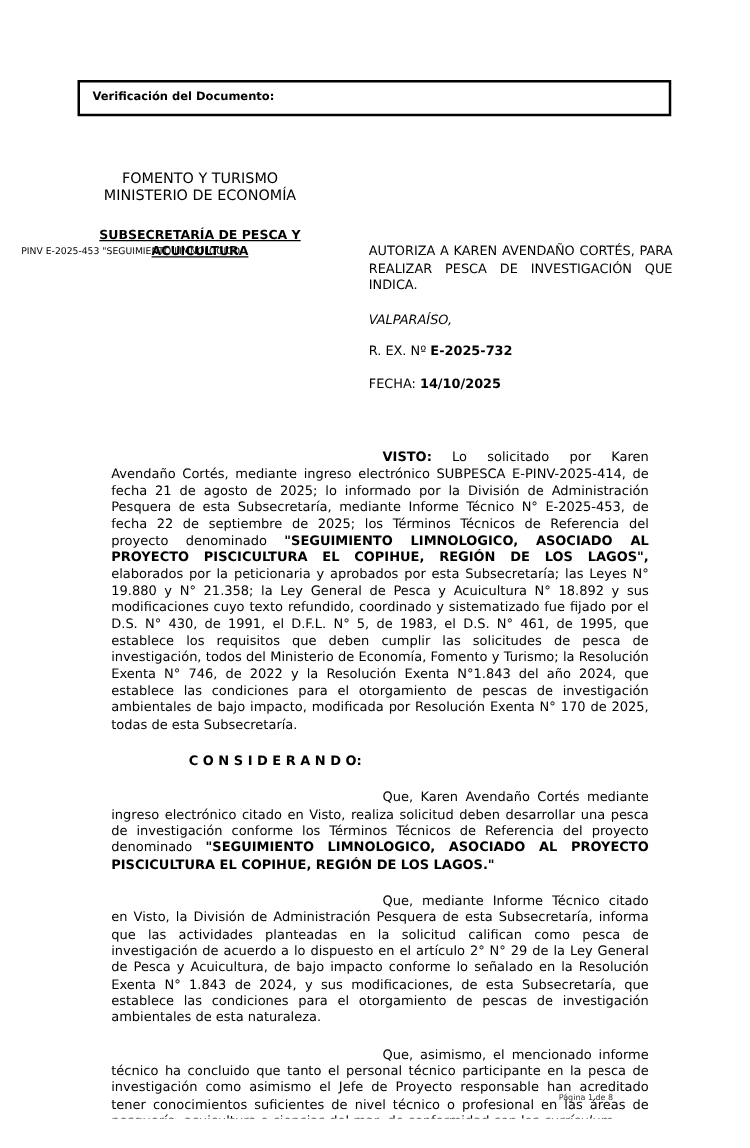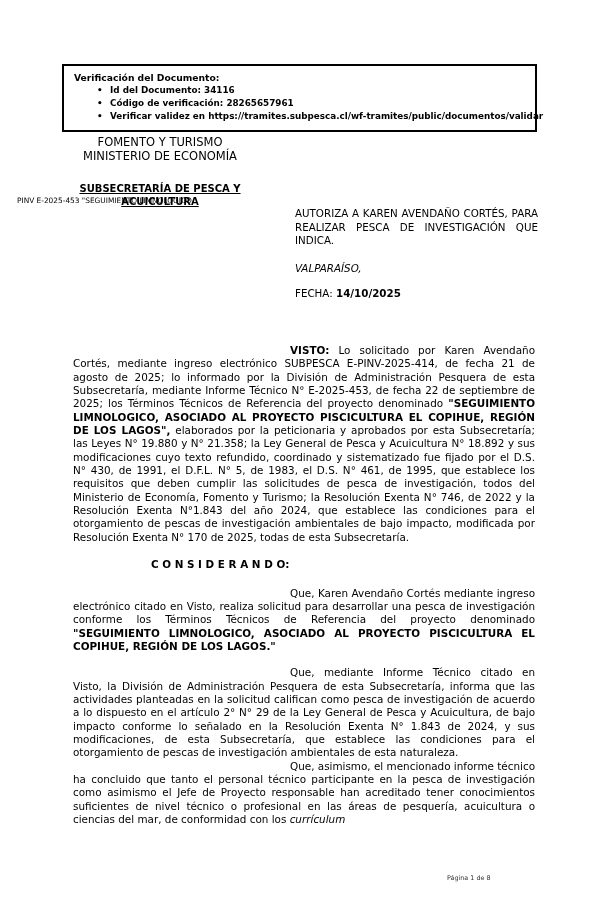--- a/index.html
+++ b/index.html
@@ -49,40 +49,40 @@
   .proj-ref {
     position: absolute;
     left: 17px; top: 196px;
     font-size: 7.4px;
     white-space: nowrap;
   }
 
   
   .res-header {
     position: absolute;
-    left: 295px; top: 207px;
+    left: 295px; top: 195px;
     width: 243px;
     font-size: 10.3px;
     line-height: 13.5px;
   }
   .subject { margin: 0; text-align: justify; }
   .city    { margin: 14px 0 0; font-style: italic; }
   .rex     { margin: 12px 0 0; }
   .fecha   { margin: 12px 0 0; }
 
   
   .body-text {
     position: absolute;
     left: 73px; top: 344px;
     width: 462px;
     font-size: 10.4px;
     line-height: 13.35px;
     text-align: justify;
   }
-  .par { margin: 0; }
+  .par { margin: 16px; }
   .indent { text-indent: 217px; }
   .heading {
     font-weight: bold;
     padding-left: 78px;
     margin: 14px 0 15px;
   }
   .gap-after { margin-bottom: 13px; }
   .b { font-weight: bold; }
   .i { font-style: italic; }
 
@@ -93,46 +93,42 @@
     color: #333;
   }
 </style>
 </head>
 <body>
 
 <div class="page">
 
   <div class="verify-box">
     <div class="vb-title">Verificación del Documento:</div>
-    <ul class="vb-list">
-      <li class="vb-item">Id del Documento: 34116</li>
-      <li class="vb-item">Código de verificación: 28265657961</li>
-      <li class="vb-item">Verificar validez en https://tramites.subpesca.cl/wf-tramites/public/documentos/validar</li>
-    </ul>
   </div>
 
   <div class="letterhead">
     <div>FOMENTO Y TURISMO</div>
     <div>MINISTERIO DE ECONOMÍA</div>
     <div class="subsec">SUBSECRETARÍA DE PESCA Y ACUICULTURA</div>
   </div>
   <div class="proj-ref">PINV E-2025-453 "SEGUIMIENTO LIMNOLOGICO</div>
 
   <div class="res-header">
     <p class="subject">AUTORIZA A KAREN AVENDAÑO CORTÉS, PARA REALIZAR PESCA DE INVESTIGACIÓN QUE INDICA.</p>
     <p class="city">VALPARAÍSO,</p>
+    <p class="rex"><span>R. EX. Nº </span><span class="b">E-2025-732</span></p>
     <p class="fecha"><span>FECHA: </span><span class="b">14/10/2025</span></p>
   </div>
 
   <div class="body-text">
     <p class="par indent"><span class="b">VISTO:</span><span> Lo solicitado por Karen Avendaño Cortés, mediante ingreso electrónico SUBPESCA E-PINV-2025-414, de fecha 21 de agosto de 2025; lo informado por la División de Administración Pesquera de esta Subsecretaría, mediante Informe Técnico N° E-2025-453, de fecha 22 de septiembre de 2025; los Términos Técnicos de Referencia del proyecto denominado </span><span class="b">"SEGUIMIENTO LIMNOLOGICO, ASOCIADO AL PROYECTO PISCICULTURA EL COPIHUE, REGIÓN DE LOS LAGOS",</span><span> elaborados por la peticionaria y aprobados por esta Subsecretaría; las Leyes N° 19.880 y N° 21.358; la Ley General de Pesca y Acuicultura N° 18.892 y sus modificaciones cuyo texto refundido, coordinado y sistematizado fue fijado por el D.S. N° 430, de 1991, el D.F.L. N° 5, de 1983, el D.S. N° 461, de 1995, que establece los requisitos que deben cumplir las solicitudes de pesca de investigación, todos del Ministerio de Economía, Fomento y Turismo; la Resolución Exenta N° 746, de 2022 y la Resolución Exenta N°1.843 del año 2024, que establece las condiciones para el otorgamiento de pescas de investigación ambientales de bajo impacto, modificada por Resolución Exenta N° 170 de 2025, todas de esta Subsecretaría.</span></p>
 
     <p class="heading">C O N S I D E R A N D O:</p>
 
-    <p class="par indent gap-after"><span>Que, Karen Avendaño Cortés mediante ingreso electrónico citado en Visto, realiza solicitud para desarrollar una pesca de investigación conforme los Términos Técnicos de Referencia del proyecto denominado </span><span class="b">"SEGUIMIENTO LIMNOLOGICO, ASOCIADO AL PROYECTO PISCICULTURA EL COPIHUE, REGIÓN DE LOS LAGOS."</span></p>
+    <p class="par indent gap-after"><span>Que, Karen Avendaño Cortés mediante ingreso electrónico citado en Visto, realiza solicitud deben desarrollar una pesca de investigación conforme los Términos Técnicos de Referencia del proyecto denominado </span><span class="b">"SEGUIMIENTO LIMNOLOGICO, ASOCIADO AL PROYECTO PISCICULTURA EL COPIHUE, REGIÓN DE LOS LAGOS."</span></p>
 
     <p class="par indent">Que, mediante Informe Técnico citado en Visto, la División de Administración Pesquera de esta Subsecretaría, informa que las actividades planteadas en la solicitud califican como pesca de investigación de acuerdo a lo dispuesto en el artículo 2° N° 29 de la Ley General de Pesca y Acuicultura, de bajo impacto conforme lo señalado en la Resolución Exenta N° 1.843 de 2024, y sus modificaciones, de esta Subsecretaría, que establece las condiciones para el otorgamiento de pescas de investigación ambientales de esta naturaleza.</p>
 
     <p class="par indent"><span>Que, asimismo, el mencionado informe técnico ha concluido que tanto el personal técnico participante en la pesca de investigación como asimismo el Jefe de Proyecto responsable han acreditado tener conocimientos suficientes de nivel técnico o profesional en las áreas de pesquería, acuicultura o ciencias del mar, de conformidad con los </span><span class="i">currículum</span></p>
   </div>
 
   <div class="footer">Página 1 de 8</div>
 
 </div>
 

